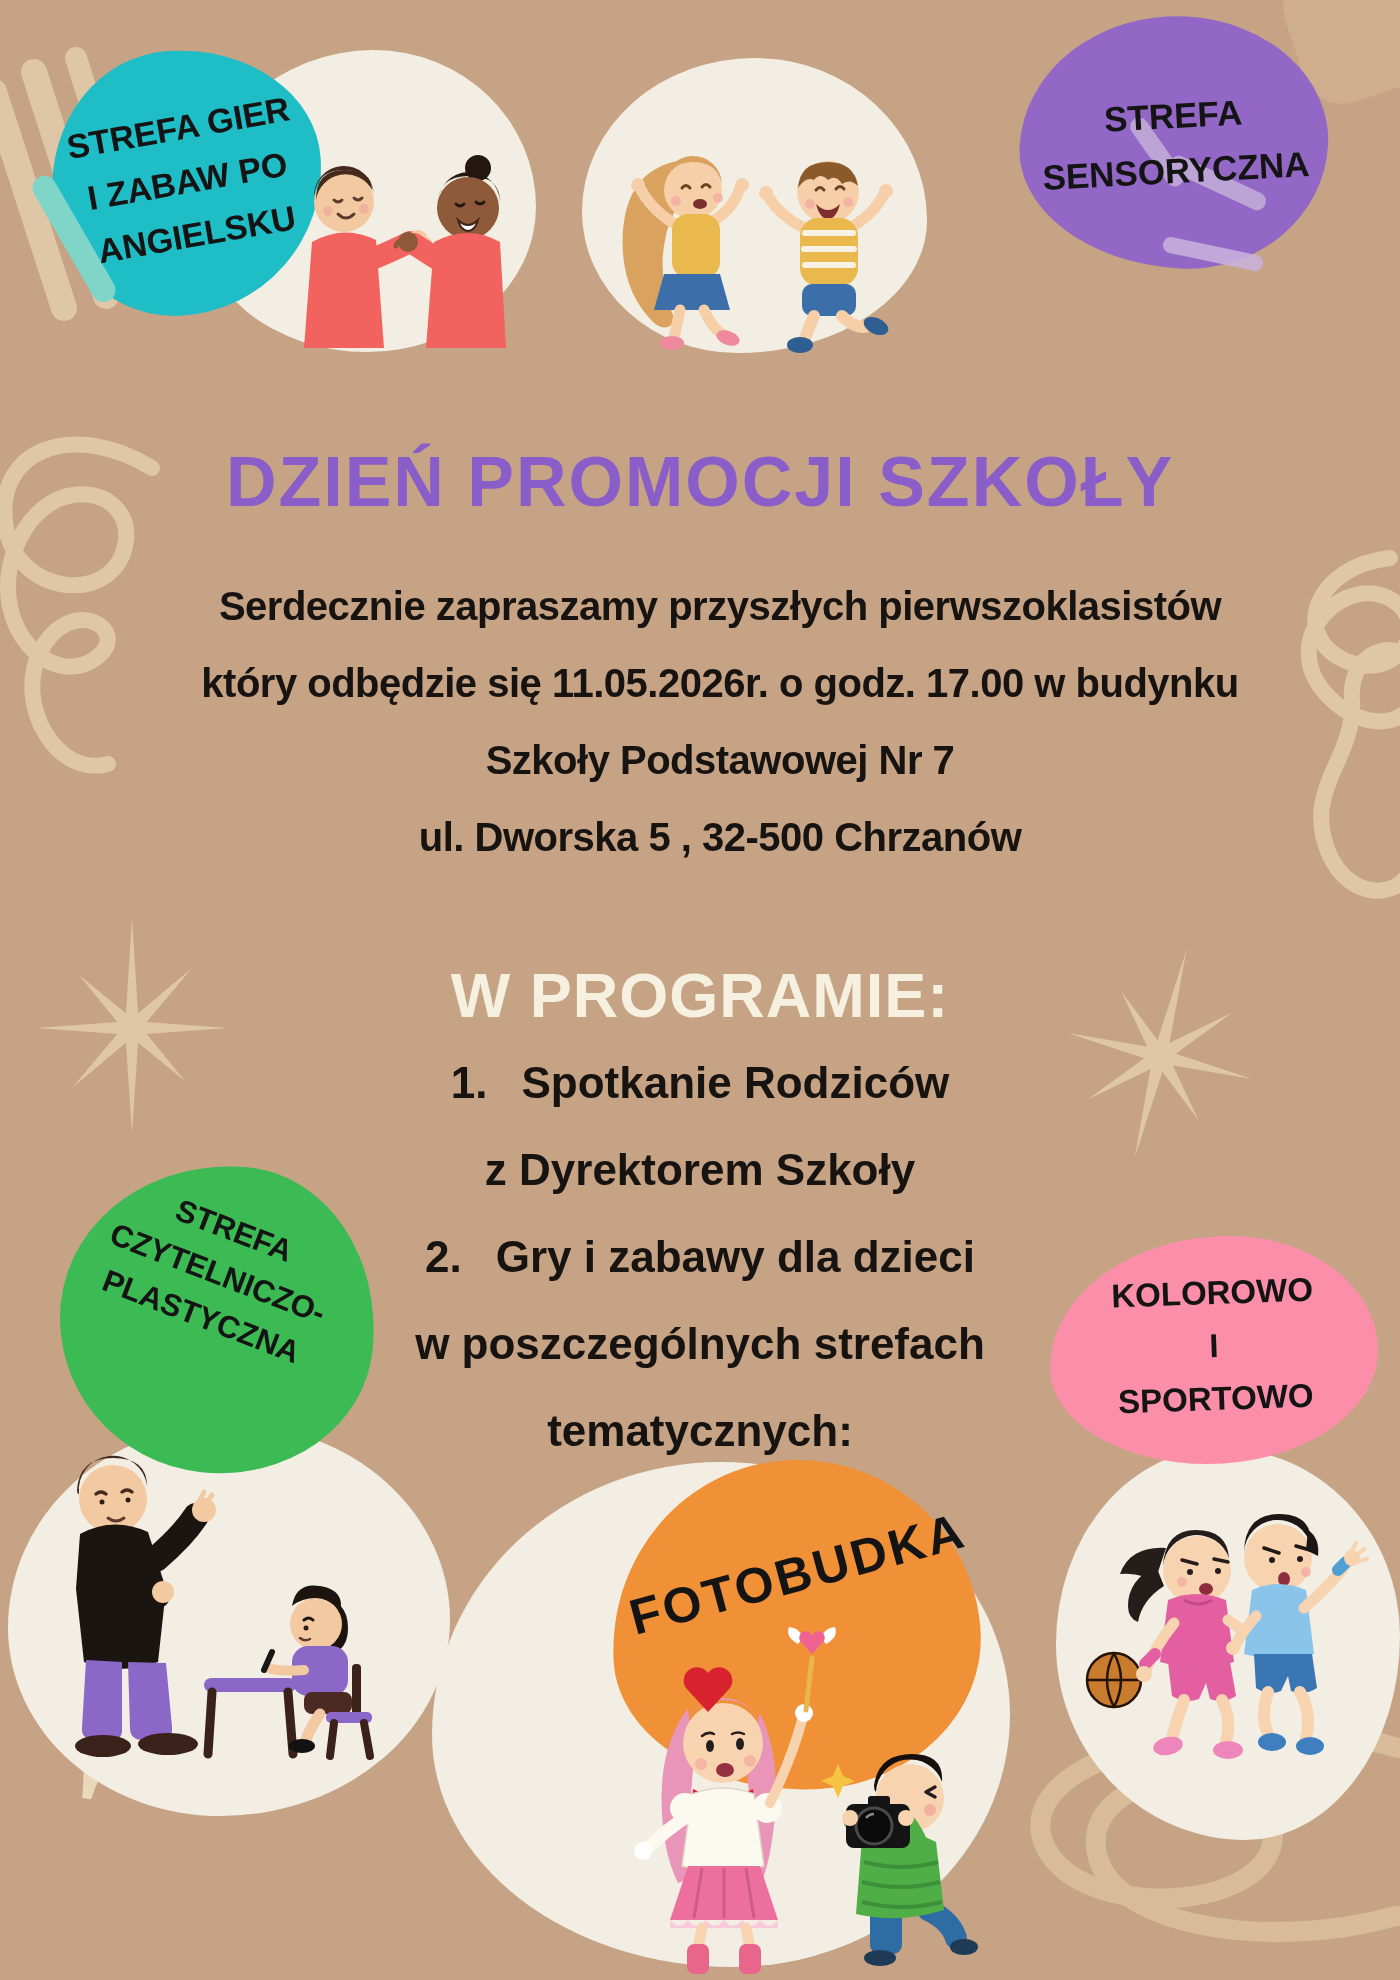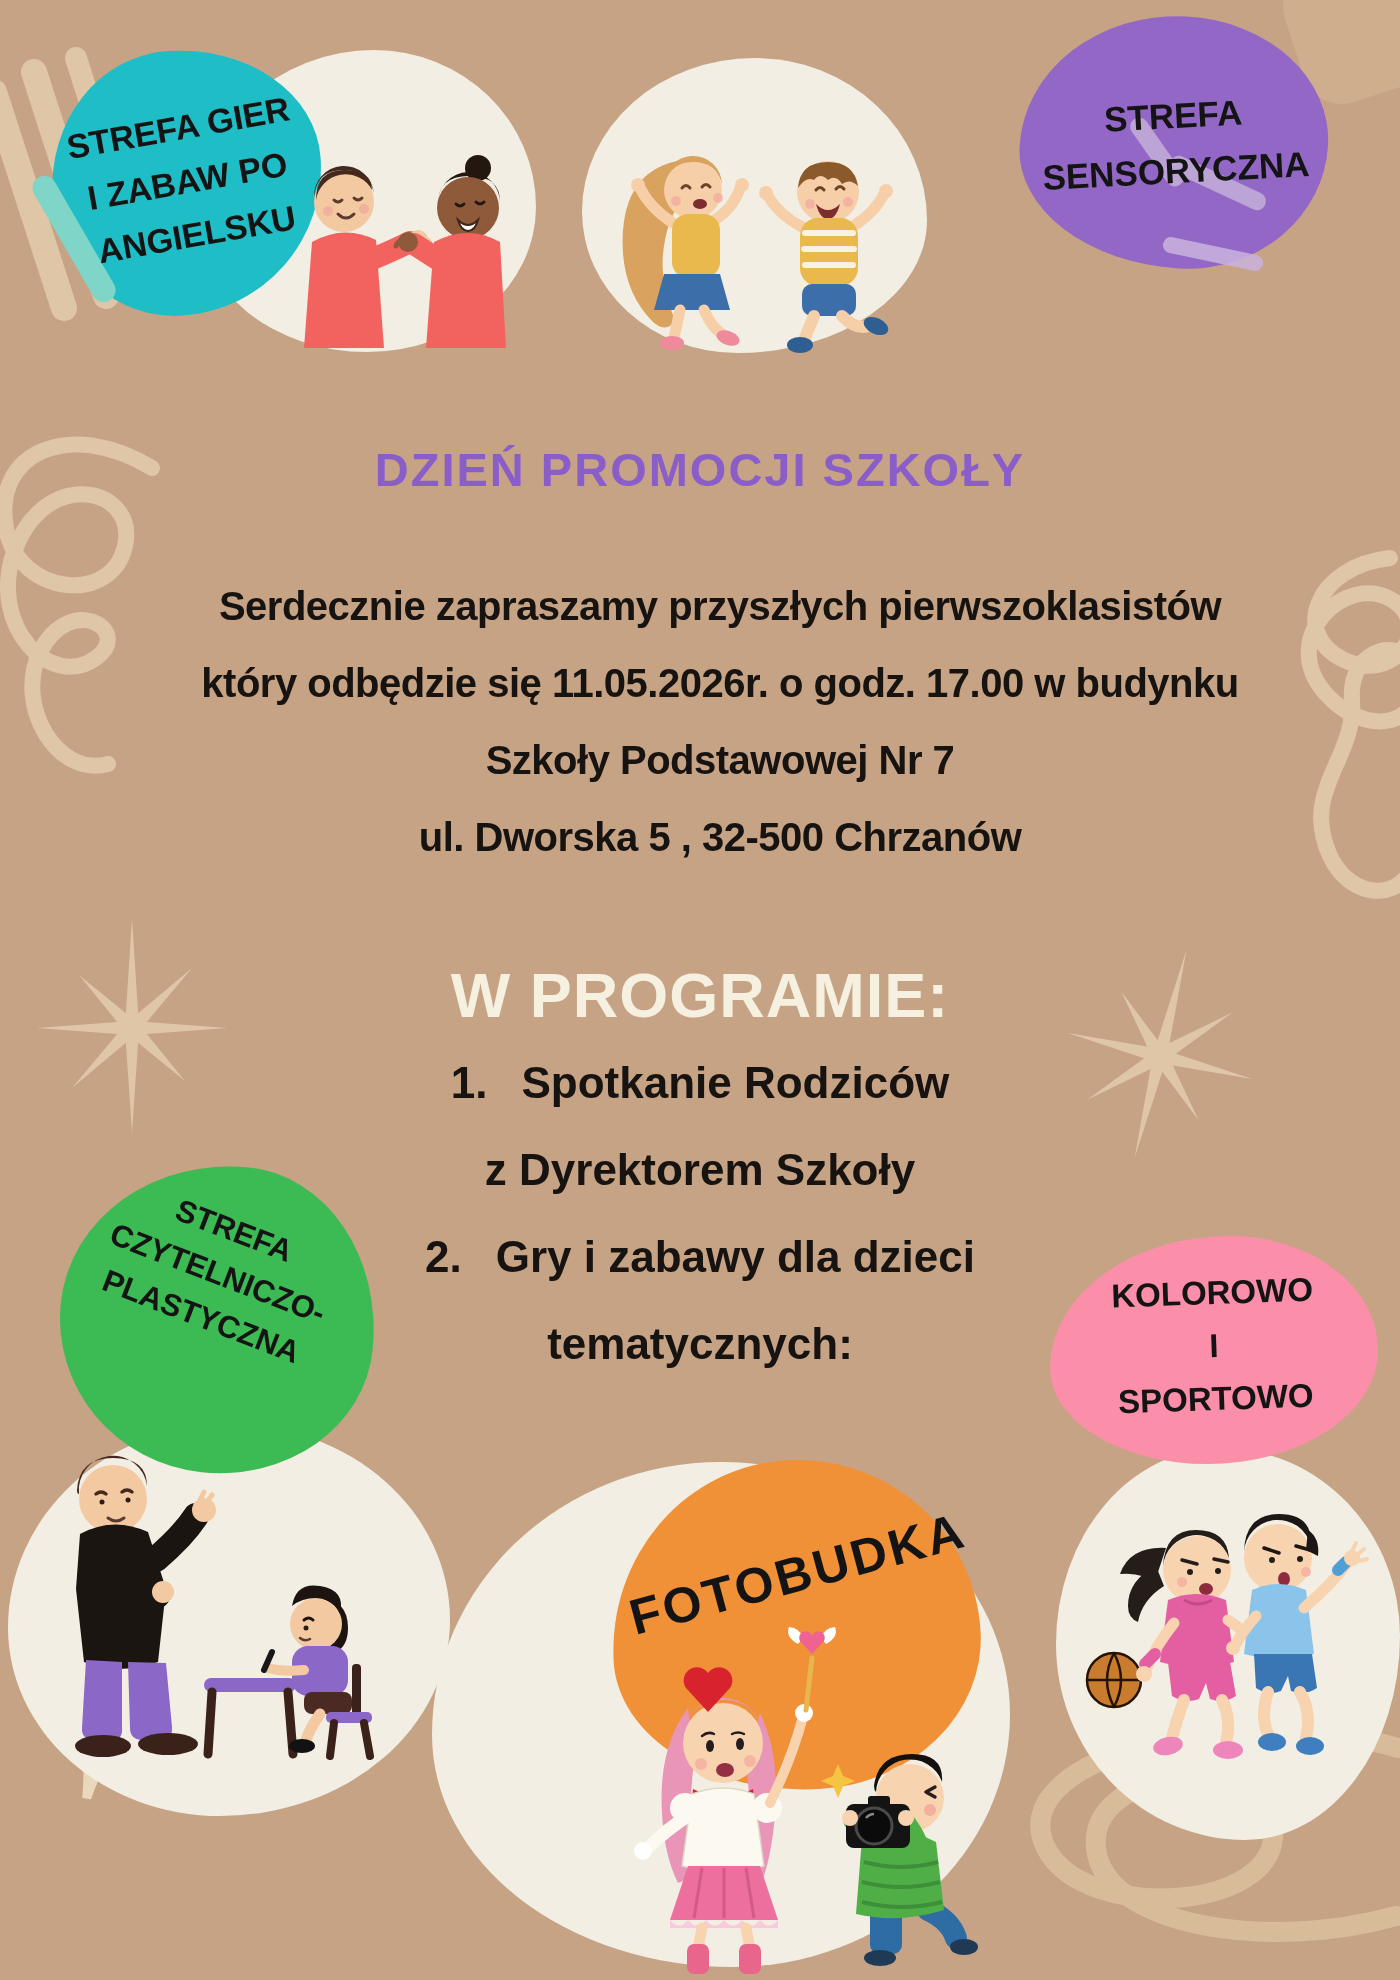--- a/index.html
+++ b/index.html
@@ -36,21 +36,21 @@
   .blob-white-photo{left:432px;top:1462px;width:578px;height:505px;
     border-radius:50% 50% 48% 52% / 54% 50% 50% 46%;}
   .blob-orange{left:612px;top:1460px;width:368px;height:330px;background:#f09138;
     border-radius:50% 50% 46% 54% / 58% 55% 45% 42%;transform:rotate(-3deg);}
 
   .stripe-teal{left:62px;top:168px;width:24px;height:142px;background:#7fd5c8;transform:rotate(-30deg);}
   .stripe-lav-a{left:1148px;top:112px;width:18px;height:80px;background:#bda4d6;transform:rotate(-35deg);}
   .stripe-lav-b{left:1166px;top:174px;width:104px;height:18px;background:#bda4d6;transform:rotate(25deg);}
   .stripe-lav-c{left:1162px;top:246px;width:102px;height:16px;background:#c9b3dd;opacity:.85;transform:rotate(12deg);}
 
-  .title{top:442px;font-size:47px;color:#8a5ec9;letter-spacing:2px;}
+  .title{top:442px;font-size:70px;color:#8a5ec9;letter-spacing:2px;}
   .intro{top:568px;font-size:40px;line-height:77px;color:#171310;letter-spacing:-0.5px;padding-left:20px;}
   .program-heading{top:966px;font-size:63px;line-height:58px;color:#f5f0df;letter-spacing:1px;}
   .program-list{top:1039px;font-size:44px;line-height:87px;color:#171310;}
   .p-line{display:flex;justify-content:center;gap:34px;}
 
   .zone-english{left:60px;top:100px;width:255px;font-size:34px;line-height:54px;transform:rotate(-10deg);}
   .zone-sensory{left:1032px;top:88px;width:285px;font-size:35px;line-height:55px;transform:rotate(-3deg);}
   .zone-reading{left:80px;top:1205px;width:275px;font-size:31px;line-height:46px;transform:rotate(21deg);}
   .zone-colorsport{left:1068px;top:1266px;width:292px;font-size:33px;line-height:53px;transform:rotate(-2deg);}
   .zone-photobooth{left:625px;top:1545px;width:345px;font-size:50px;letter-spacing:3px;transform:rotate(-15deg);}
@@ -323,17 +323,20 @@
       <span>Spotkanie Rodziców</span>
     </div>
     <div class="p-line">
       <span>z Dyrektorem Szkoły</span>
     </div>
     <div class="p-line">
       <span>2.</span>
       <span>Gry i zabawy dla dzieci</span>
     </div>
     <div class="p-line">
+      <span>w poszczególnych strefach</span>
+    </div>
+    <div class="p-line">
       <span>tematycznych:</span>
     </div>
   </div>
 
 </div>
 
 </body></html>

